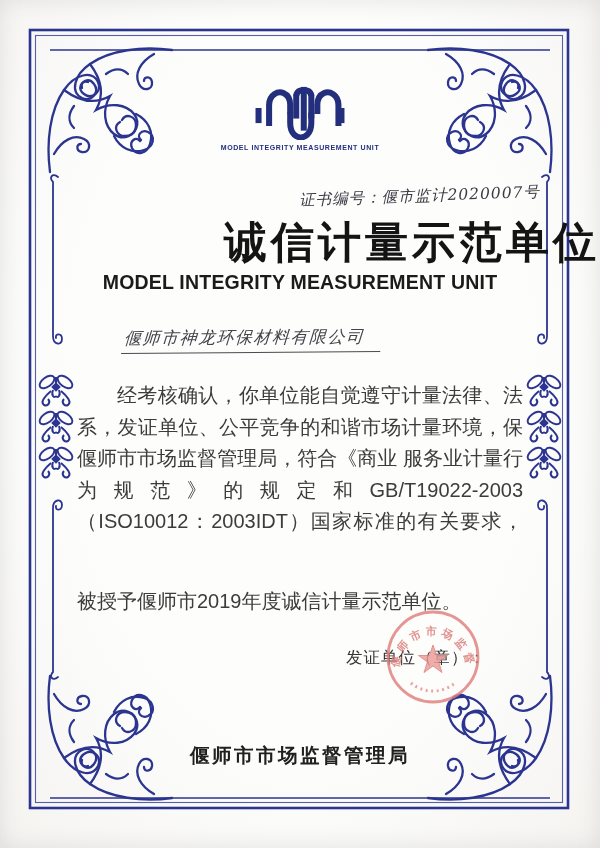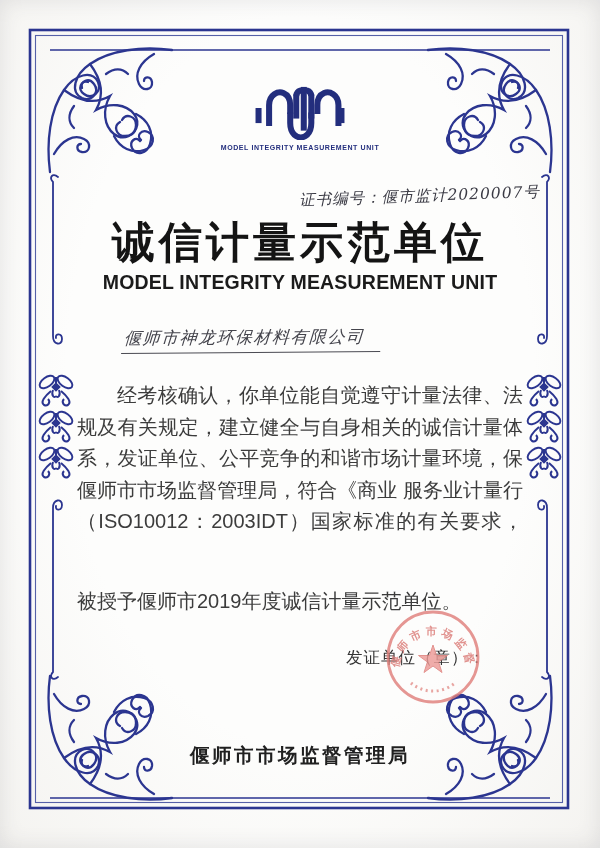--- a/index.html
+++ b/index.html
@@ -19,21 +19,21 @@
     color:#232e7d;font-family:"Liberation Sans", sans-serif;
   }
   
   .cert-no{
     top:186px;right:60px;font-size:15.5px;color:#3a3a44;
     font-family:"DejaVu Serif", serif;font-style:italic;
     transform:rotate(-2deg);letter-spacing:1px;
   }
   
   .title-zh{
-    left:0;right:0;top:214px;text-align:center;
+    left:0;right:0;top:214px;text-align:right;
     font-family:"DejaVu Serif", serif;font-weight:bold;
     font-size:43px;letter-spacing:4px;color:#141414;
   }
   .title-en{
     left:0;right:0;top:271px;text-align:center;
     font-size:19.5px;font-weight:bold;letter-spacing:.2px;color:#1b1b1b;
   }
   
   .company{
     top:326px;left:122px;font-size:17px;color:#44444c;
@@ -144,23 +144,23 @@
     <span>证书编号：</span><span>偃市监计2020007号</span>
   </div>
 
   <div class="abs title-zh">诚信计量示范单位</div>
   <div class="abs title-en">MODEL INTEGRITY MEASUREMENT UNIT</div>
 
   <div class="abs company">偃师市神龙环保材料有限公司</div>
 
   <div class="abs body-text">
     <div class="body-line first">经考核确认，你单位能自觉遵守计量法律、法</div>
-    <div class="body-line">规及有关规定，建立健全与自身相关的诚信计量体</div>
     <div class="body-line">系，发证单位、公平竞争的和谐市场计量环境，保</div>
     <div class="body-line">偃师市市场监督管理局，符合《商业 服务业计量行</div>
+    <div class="body-line">为规范》的规定和GB/T19022-2003</div>
     <div class="body-line">（ISO10012：2003IDT）国家标准的有关要求，</div>
     <div class="body-line last">被授予偃师市2019年度诚信计量示范单位。</div>
   </div>
 
   <div class="abs issue-label">发证单位（章）：</div>
 
   <svg class="abs seal" width="120" height="120" viewBox="0 0 120 120">
     <defs>
       <path id="sealArc" d="M26,72 A34,34 0 1 1 94,72" fill="none"></path>
     </defs>

